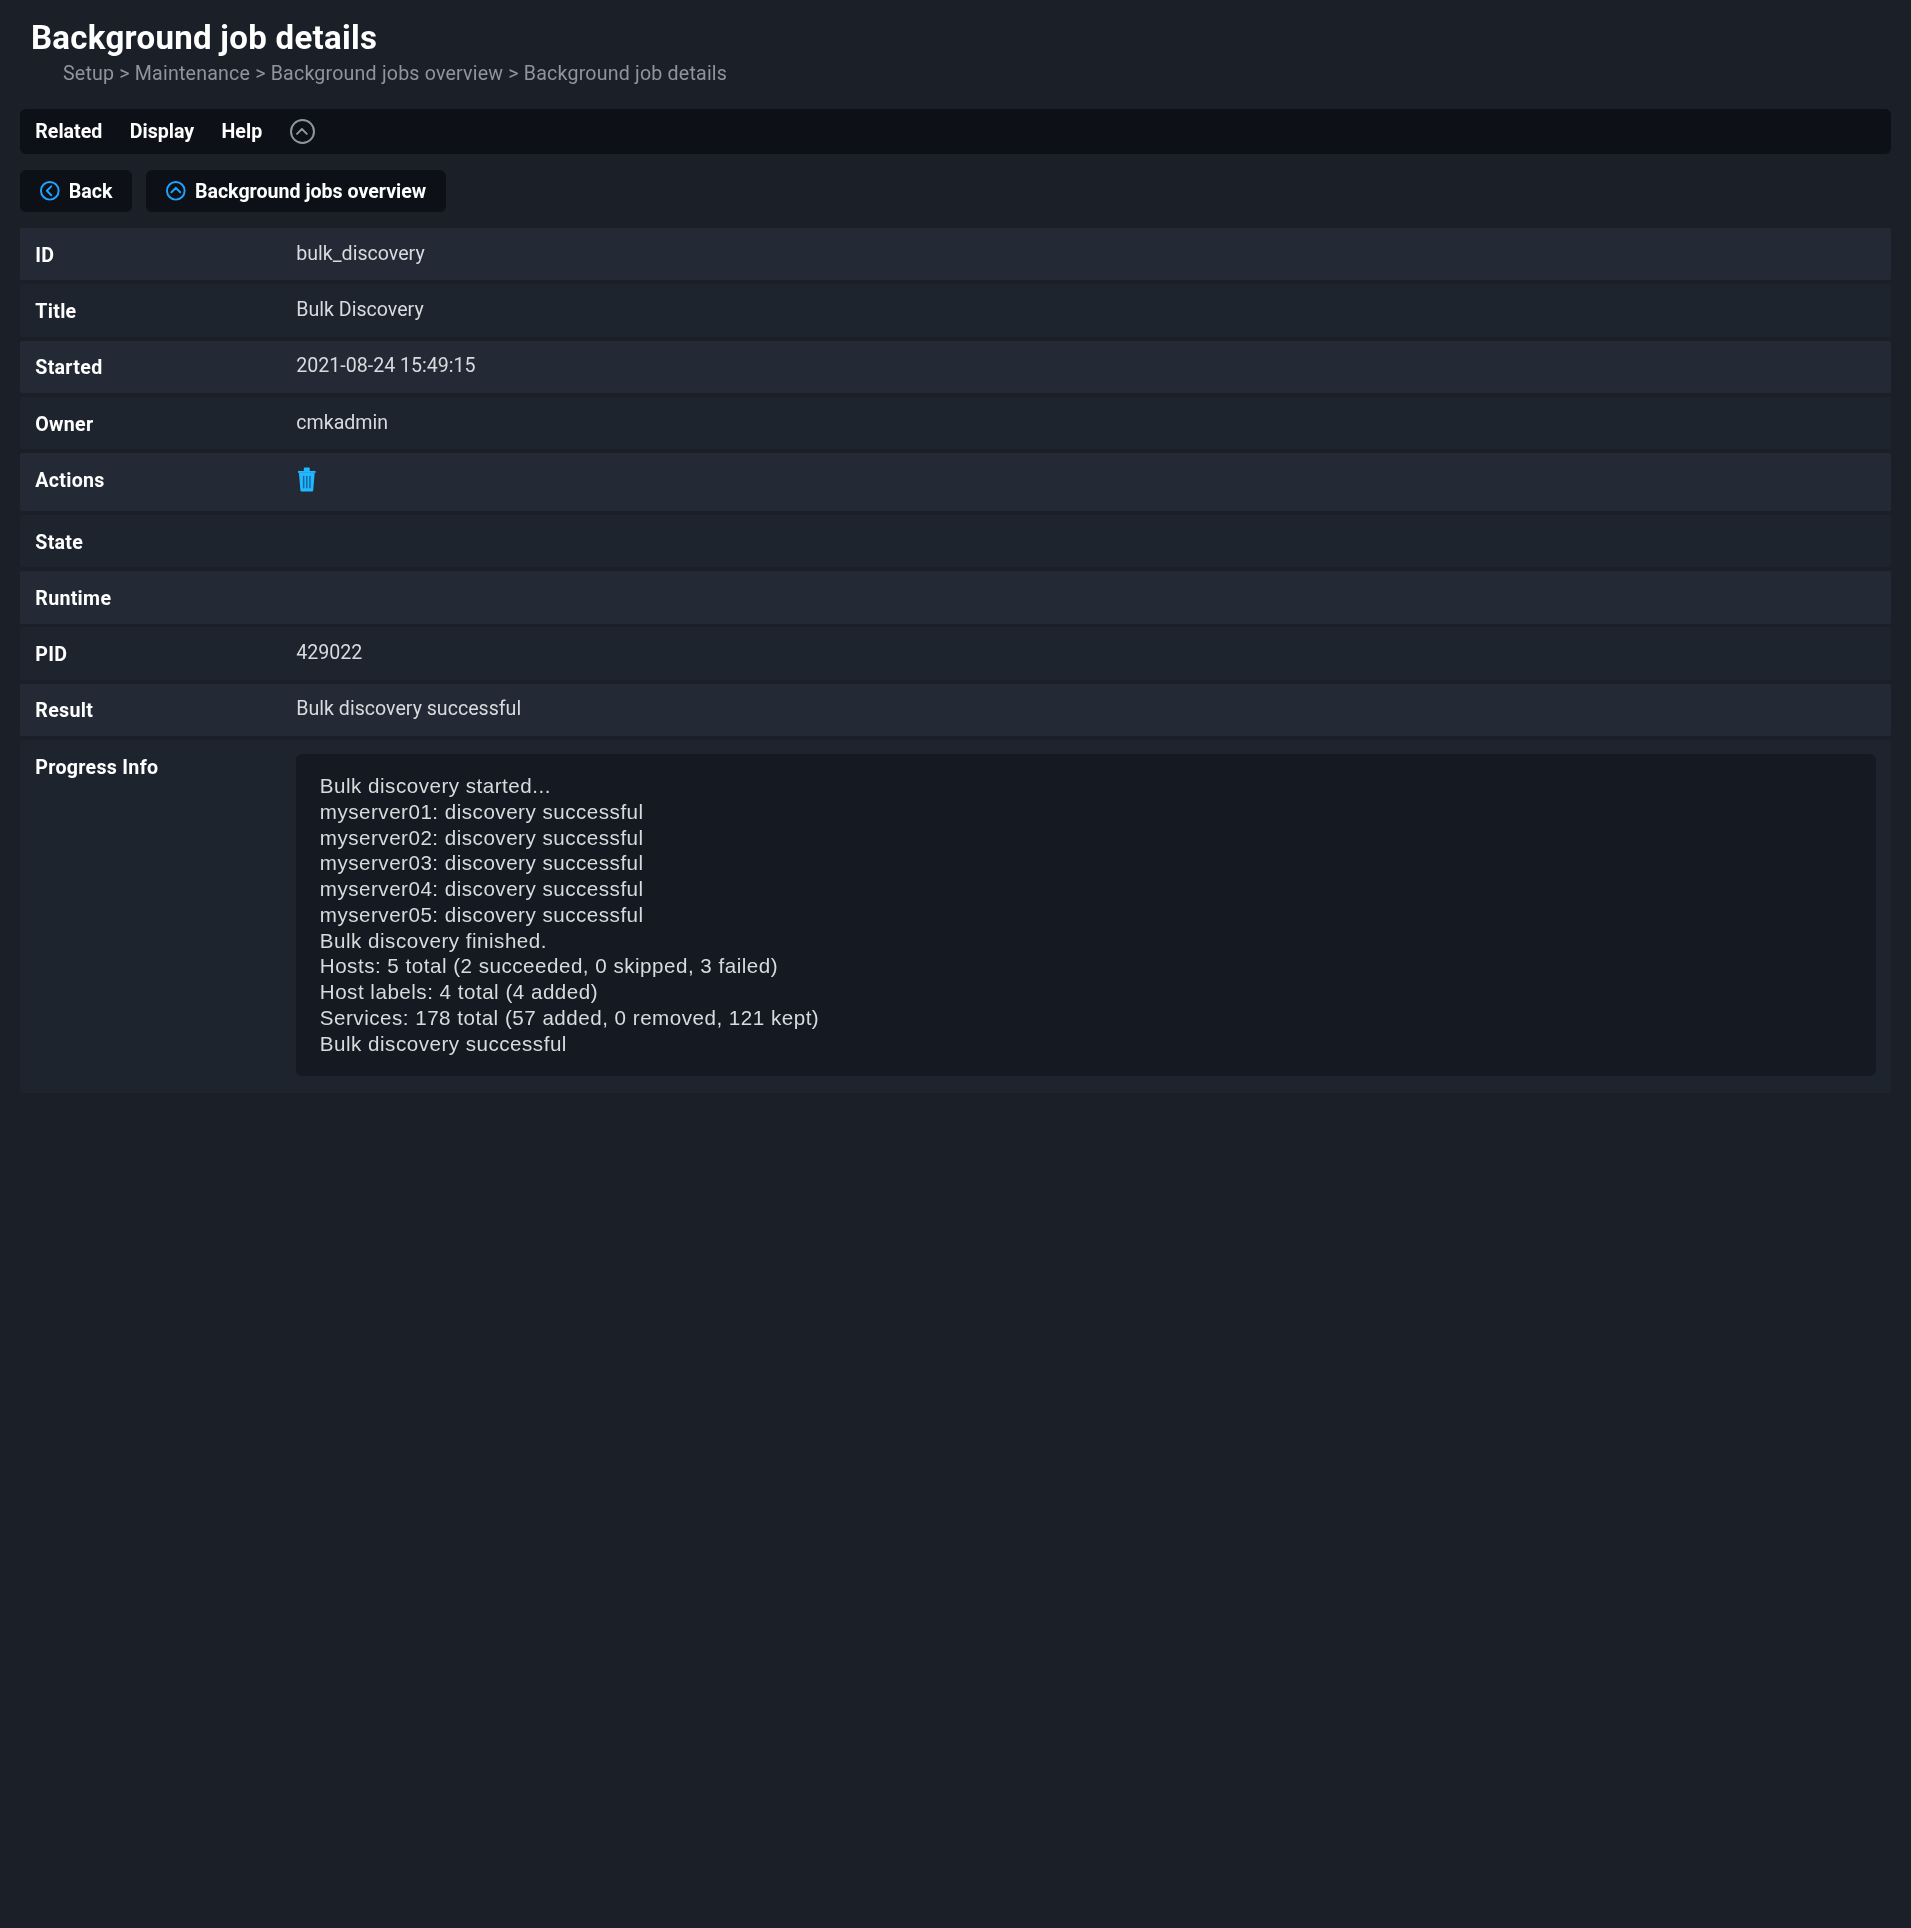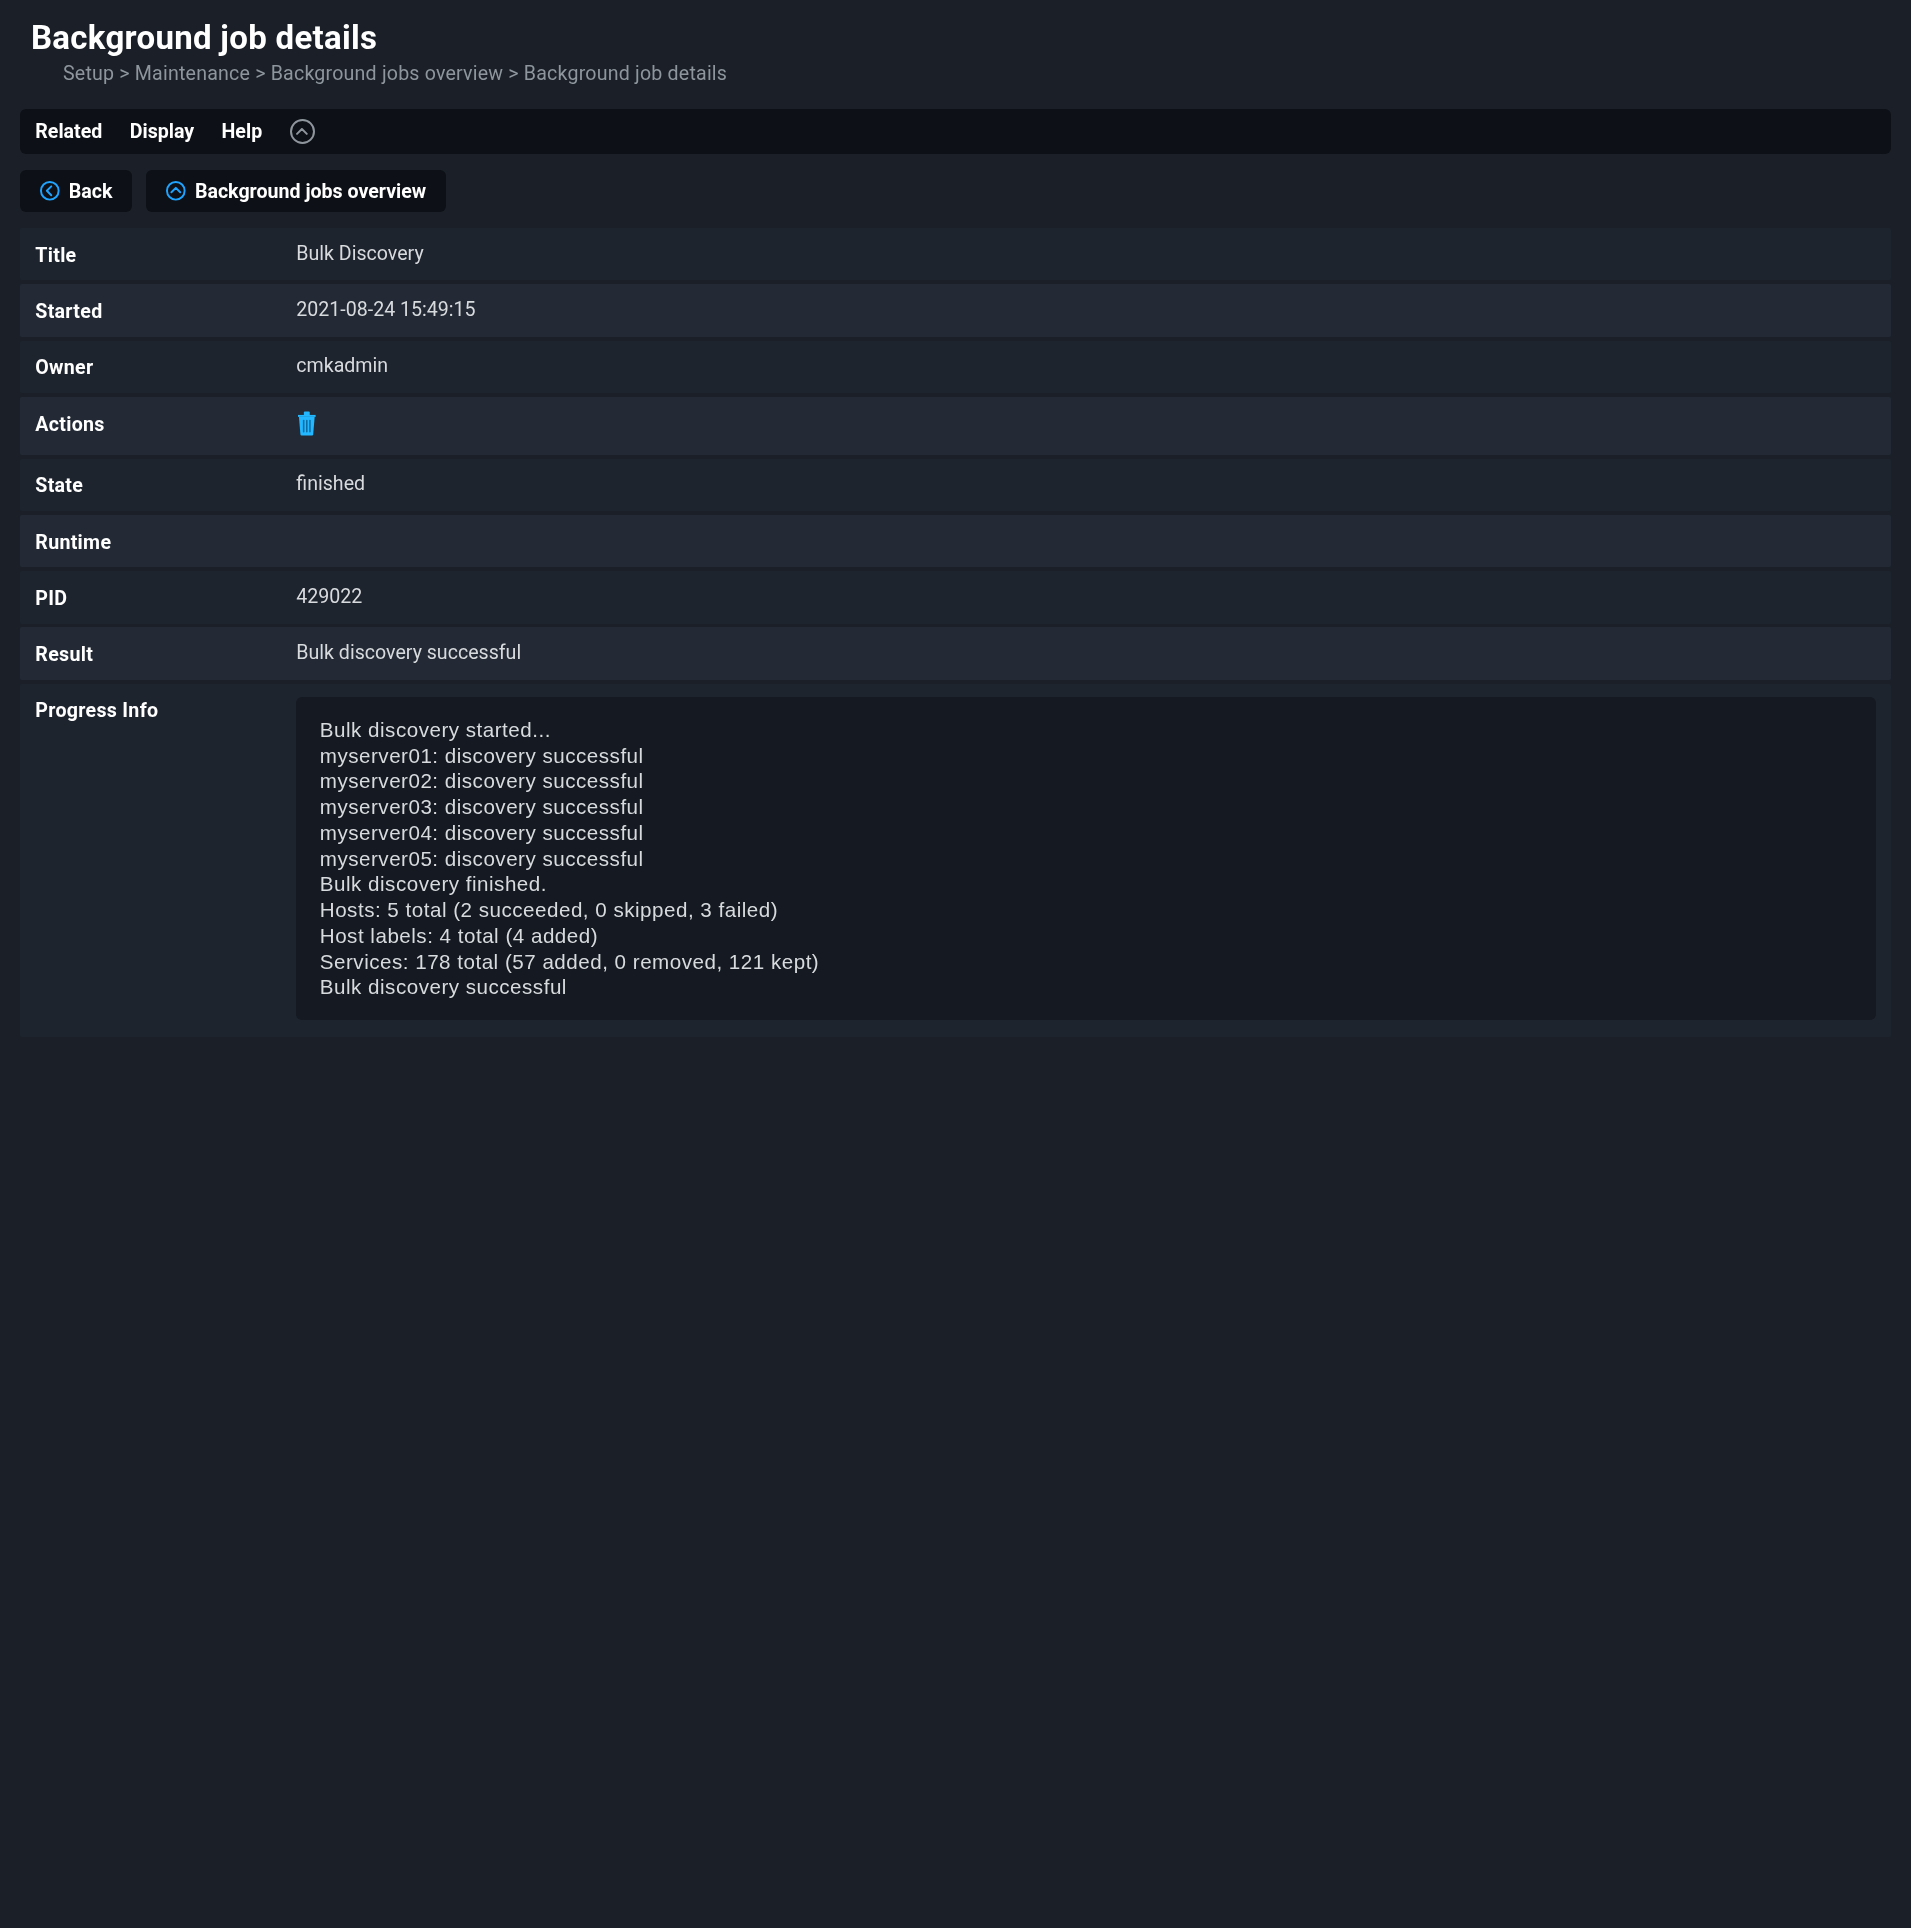--- a/index.html
+++ b/index.html
@@ -160,20 +160,24 @@
           <circle cx="11" cy="11" r="9" stroke="#1fa3ff" stroke-width="2" fill="none"></circle>
           <path d="M6.5 12.5 L11 8 L15.5 12.5" stroke="#1fa3ff" stroke-width="2" fill="none" stroke-linecap="round" stroke-linejoin="round"></path>
         </svg>
       </span>
       <span>Background jobs overview</span>
     </div>
   </div>
 
   <div class="details-table">
 
+    <div class="row">
+      <div class="key">ID</div>
+      <div class="val">bulk_discovery</div>
+    </div>
 
     <div class="row alt">
       <div class="key">Title</div>
       <div class="val">Bulk Discovery</div>
     </div>
 
     <div class="row">
       <div class="key">Started</div>
       <div class="val">2021-08-24 15:49:15</div>
     </div>
@@ -196,21 +200,20 @@
               <path d="M2 4 H20 V6 H2 Z" fill="#23b7ff"></path>
               <path d="M8 1.5 Q8 0.5 9 0.5 H13 Q14 0.5 14 1.5 V4 H8 Z" fill="#23b7ff"></path>
             </svg>
           </span>
         </span>
       </div>
     </div>
 
     <div class="row alt">
       <div class="key">State</div>
-      <div class="val">finished</div>
     </div>
 
     <div class="row">
       <div class="key">Runtime</div>
     </div>
 
     <div class="row alt">
       <div class="key">PID</div>
       <div class="val">429022</div>
     </div>

